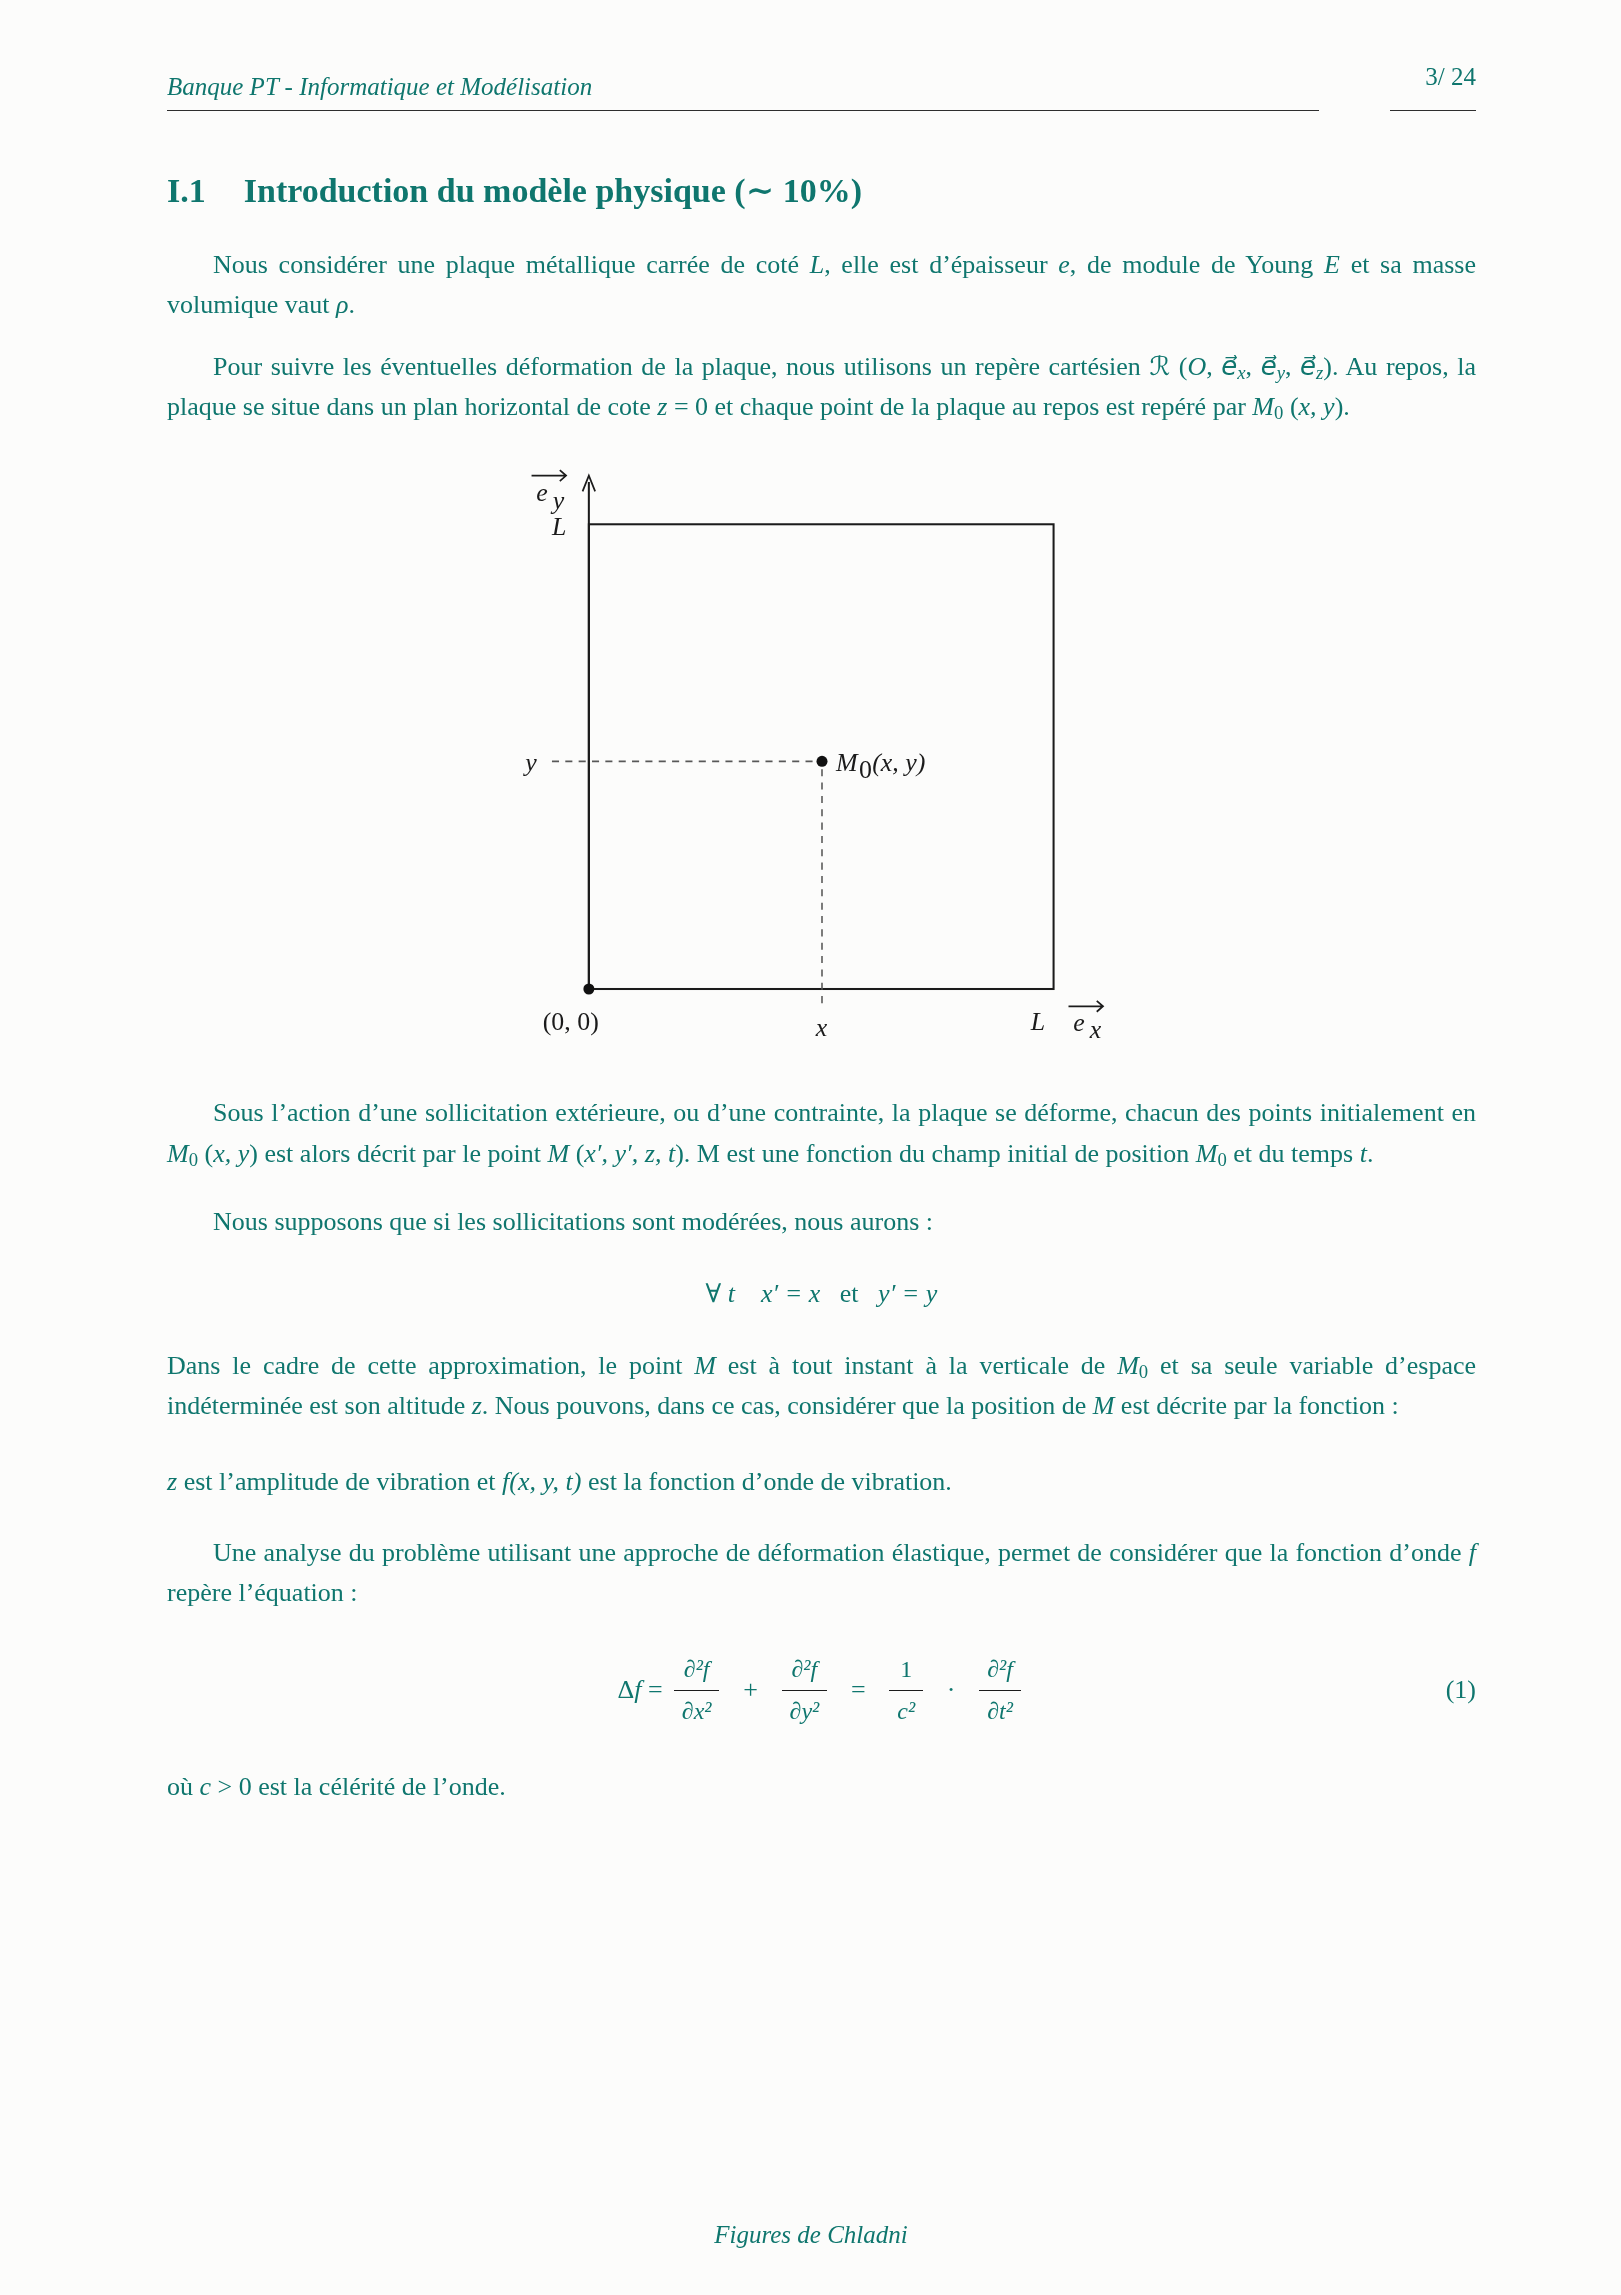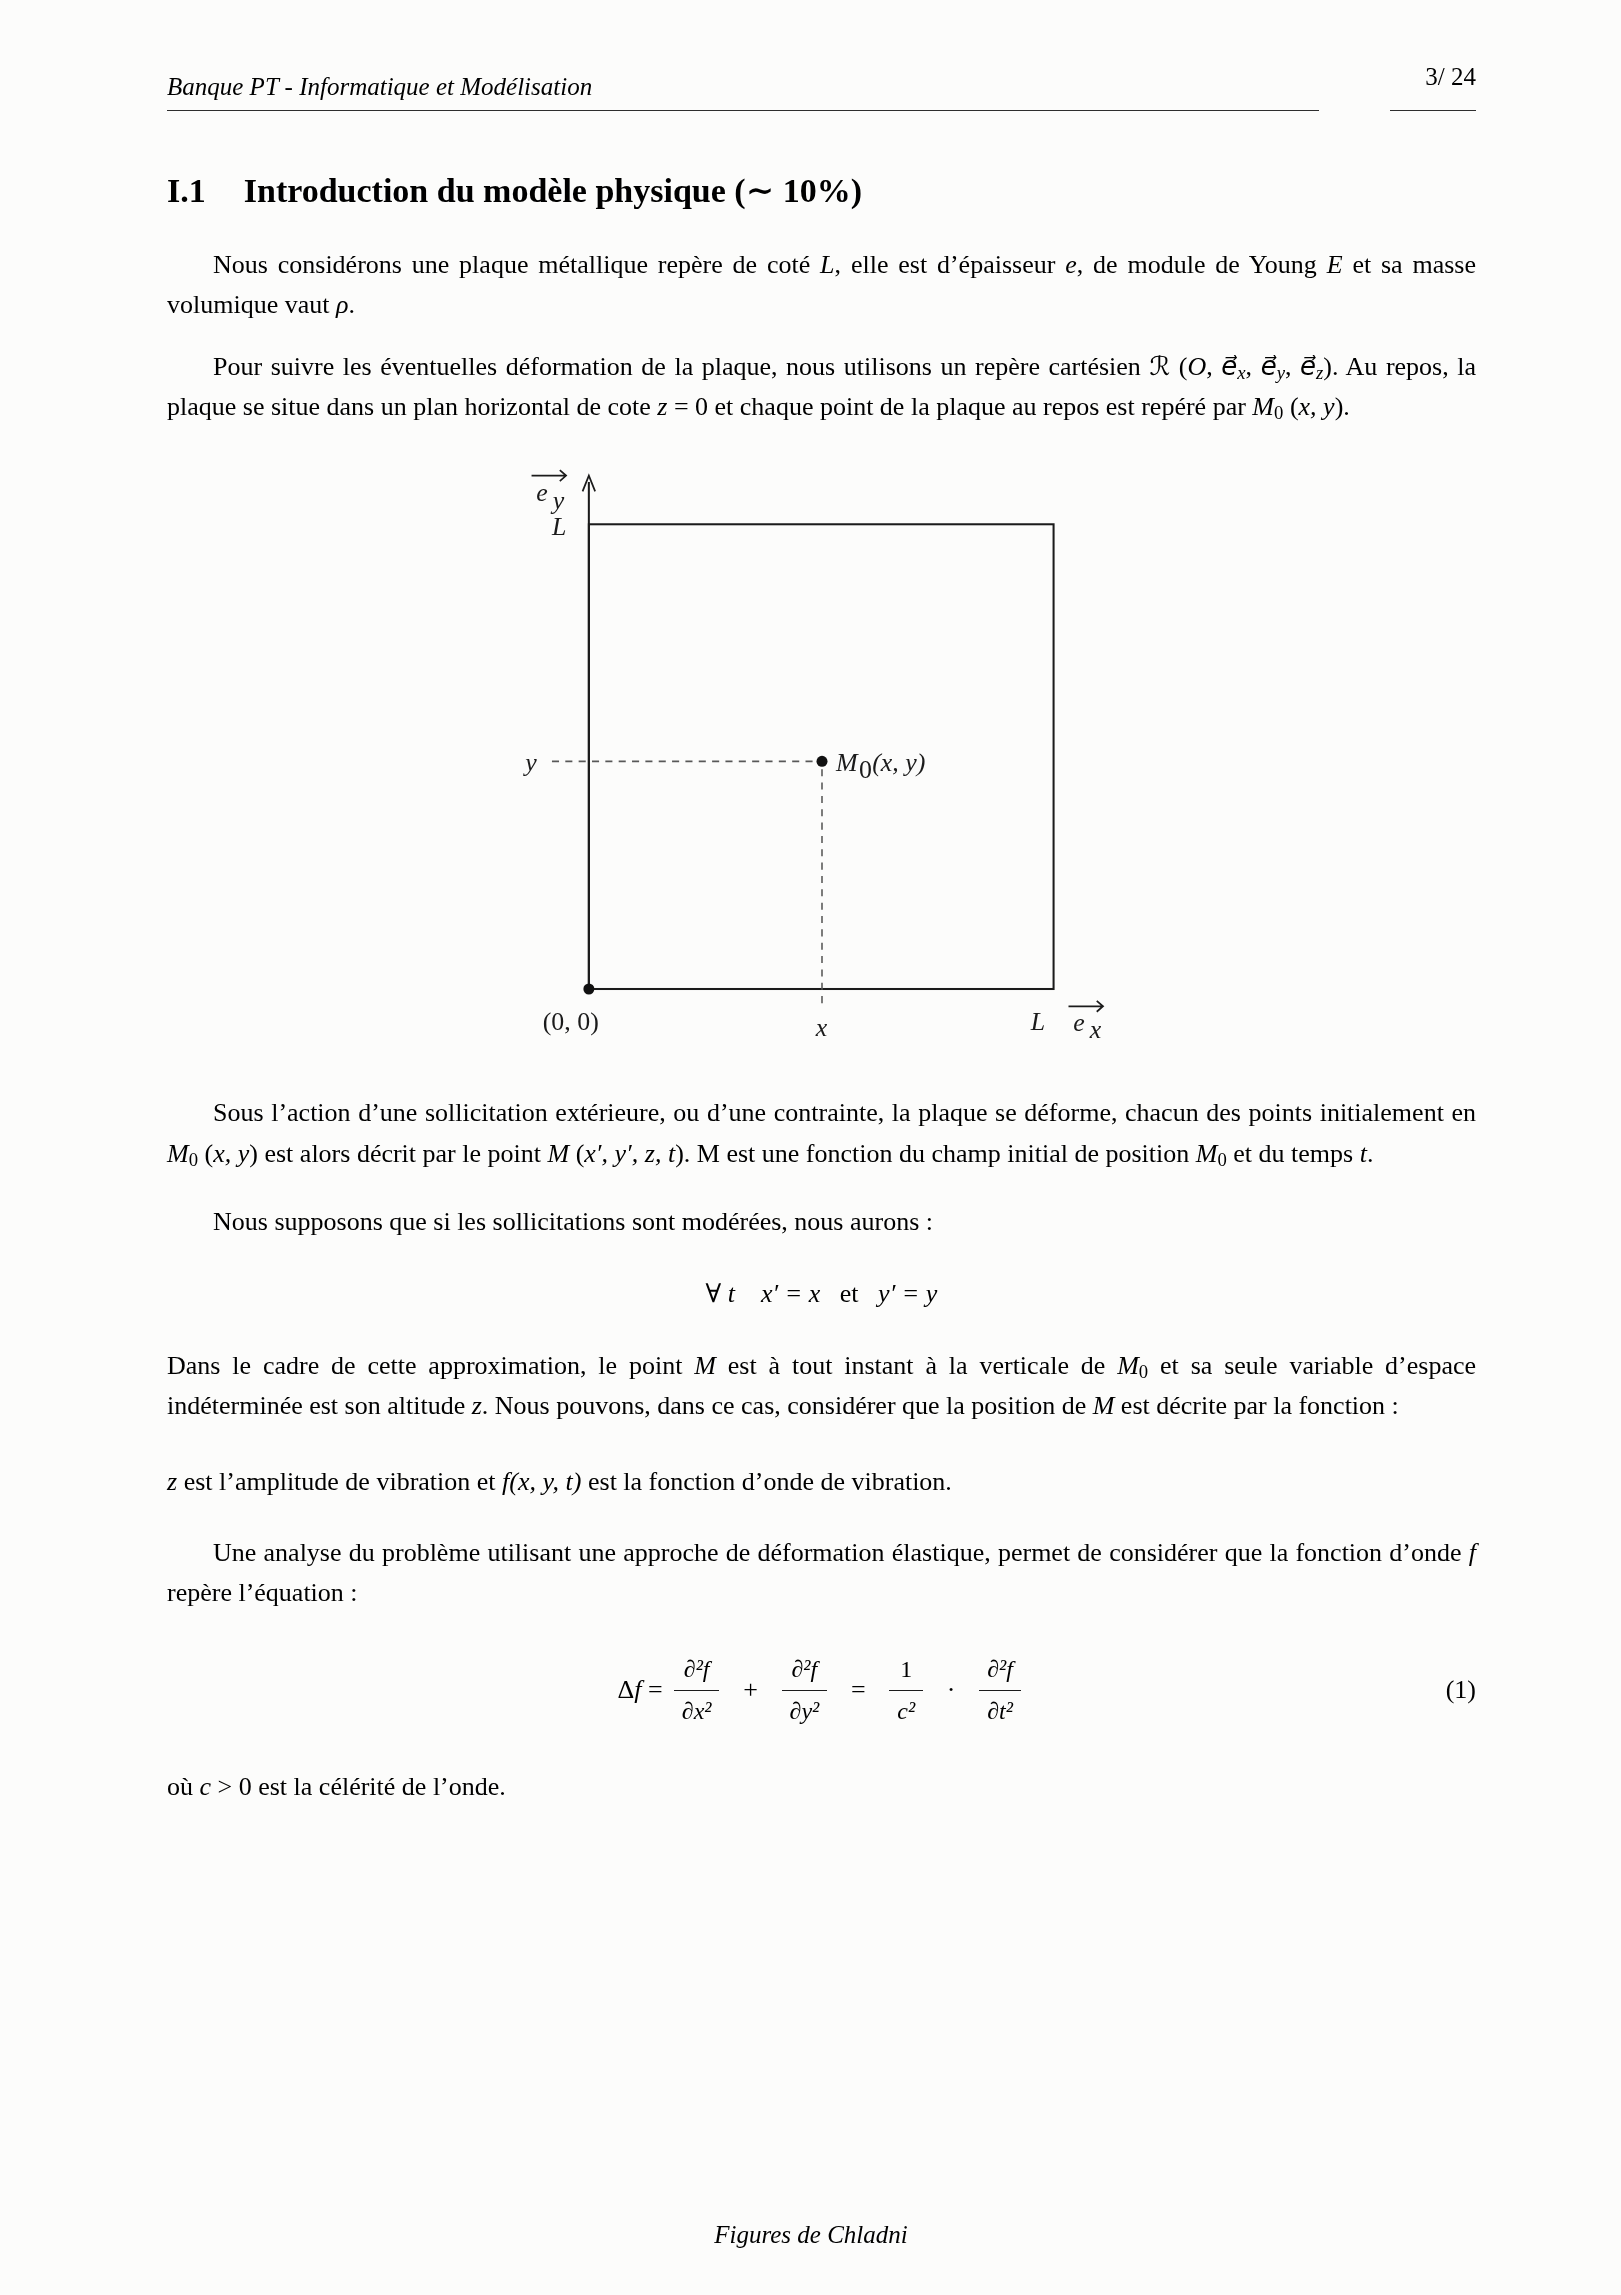--- a/index.html
+++ b/index.html
@@ -5,21 +5,21 @@
   * { margin: 0; padding: 0; box-sizing: border-box; }
   html, body { background: #ffffff; }
   .page {
     width: 1622px;
     height: 2295px;
     background: #fcfcfb;
     position: relative;
     overflow: hidden;
     font-family: "Liberation Serif", "DejaVu Serif", serif;
     font-size: 26px;
-    color: #000000;
+    color: #0f766e;
   }
   .content { padding: 0 146px 0 167px; }
 
   
   .header {
     display: flex;
     justify-content: space-between;
     align-items: flex-end;
     padding-top: 63px;
     font-size: 25px;
@@ -134,21 +134,21 @@
 
     <header class="header">
       <span class="header-title">Banque PT - Informatique et Modélisation</span>
       <span class="header-pagenum">3/ 24</span>
     </header>
 
     <h2 class="section-heading">
       <span class="section-number">I.1</span><span class="section-title">Introduction du modèle physique (∼ 10%)</span>
     </h2>
 
-    <p class="para indent" style="margin-top:33px"><span>Nous considérons une plaque métallique repère de coté </span><span class="mi">L</span><span>, elle est d’épaisseur </span><span class="mi">e</span><span>, de module de Young </span><span class="mi">E</span><span> et sa masse volumique vaut </span><span class="mi">ρ</span><span>.</span></p>
+    <p class="para indent" style="margin-top:33px"><span>Nous considérer une plaque métallique carrée de coté </span><span class="mi">L</span><span>, elle est d’épaisseur </span><span class="mi">e</span><span>, de module de Young </span><span class="mi">E</span><span> et sa masse volumique vaut </span><span class="mi">ρ</span><span>.</span></p>
 
     <p class="para indent" style="margin-top:20.4px"><span>Pour suivre les éventuelles déformation de la plaque, nous utilisons un repère cartésien </span><span class="cal">ℛ</span><span> (</span><span class="mi">O</span><span>, </span><span class="mi vec">e⃗</span><span class="mi msub">x</span><span>, </span><span class="mi vec">e⃗</span><span class="mi msub">y</span><span>, </span><span class="mi vec">e⃗</span><span class="mi msub">z</span><span>). Au repos, la plaque se situe dans un plan horizontal de cote </span><span class="mi">z</span><span> = 0 et chaque point de la plaque au repos est repéré par </span><span class="mi">M</span><span class="msub">0</span><span> (</span><span class="mi">x, y</span><span>).</span></p>
 
     <figure class="figure-block">
       <svg class="figure-svg" width="628" height="581" viewBox="0 0 800 740" style="font-size:33px">
 
         <line class="axis" x1="103" y1="670" x2="103" y2="24"></line>
         <path class="arrowline" d="M95,36 L103,16 L111,36"></path>
 
         <path class="arrowline" d="M30,16 L74,16 M66,9 L74,16 L66,23"></path>

